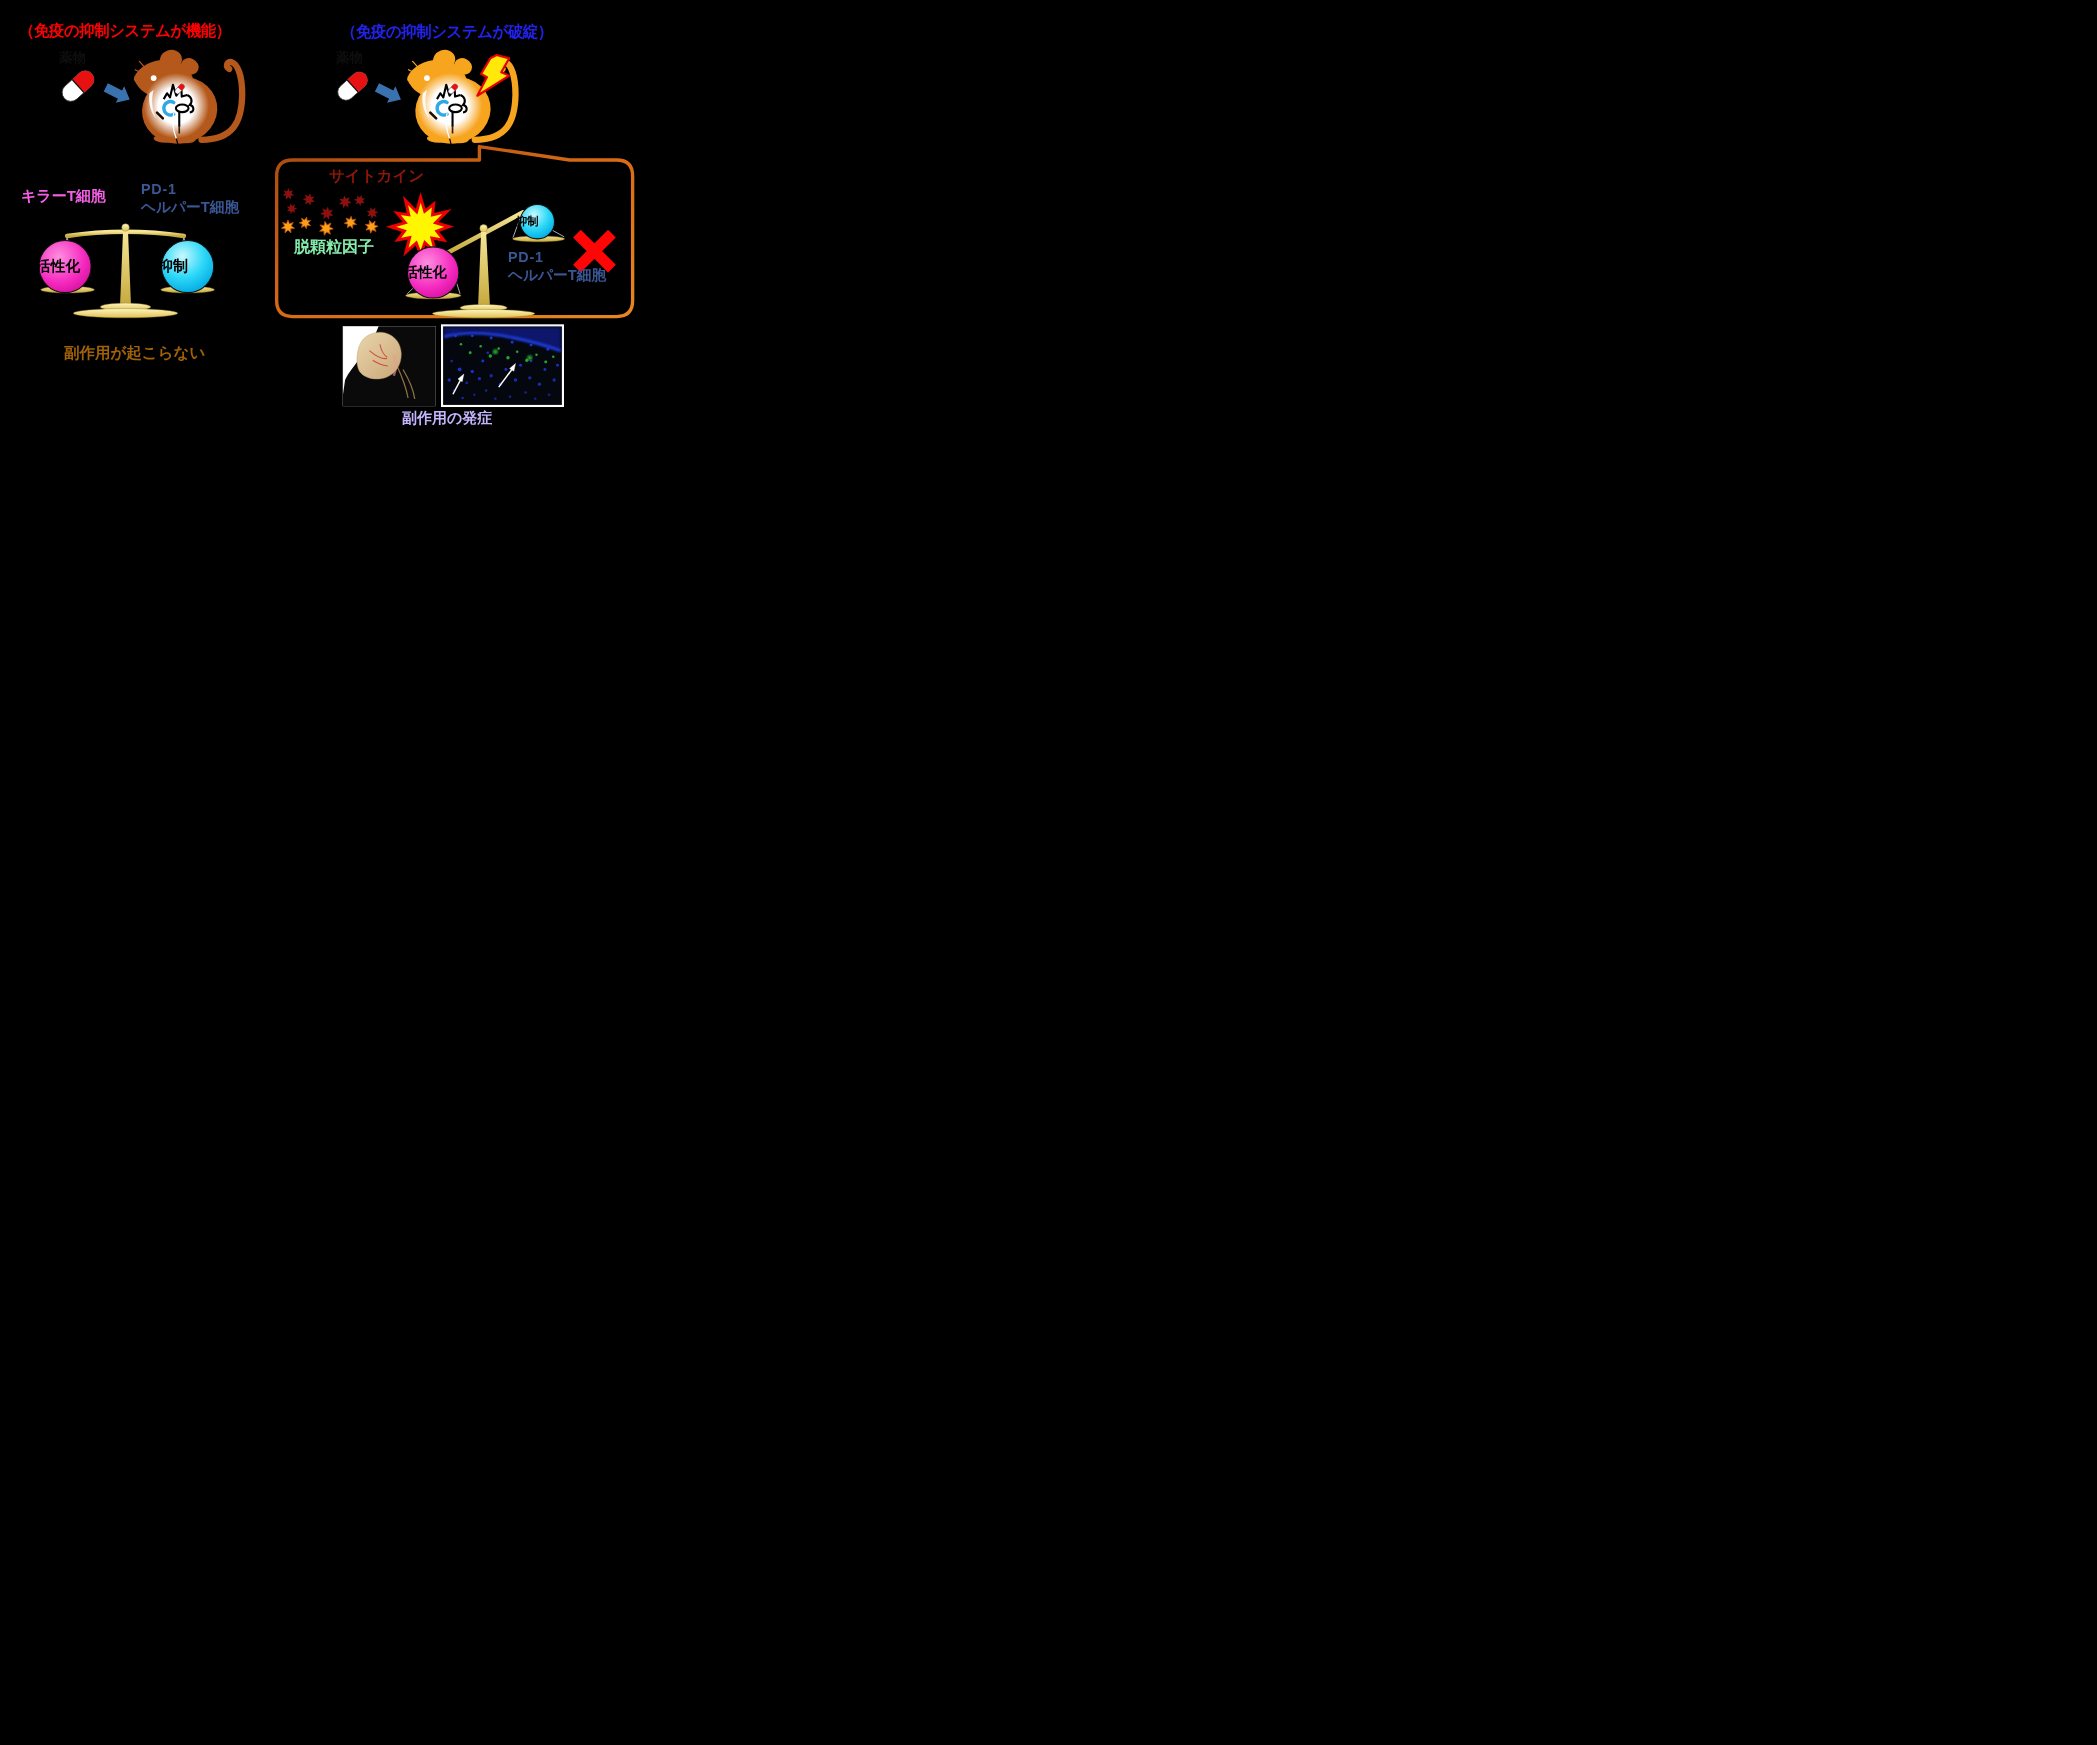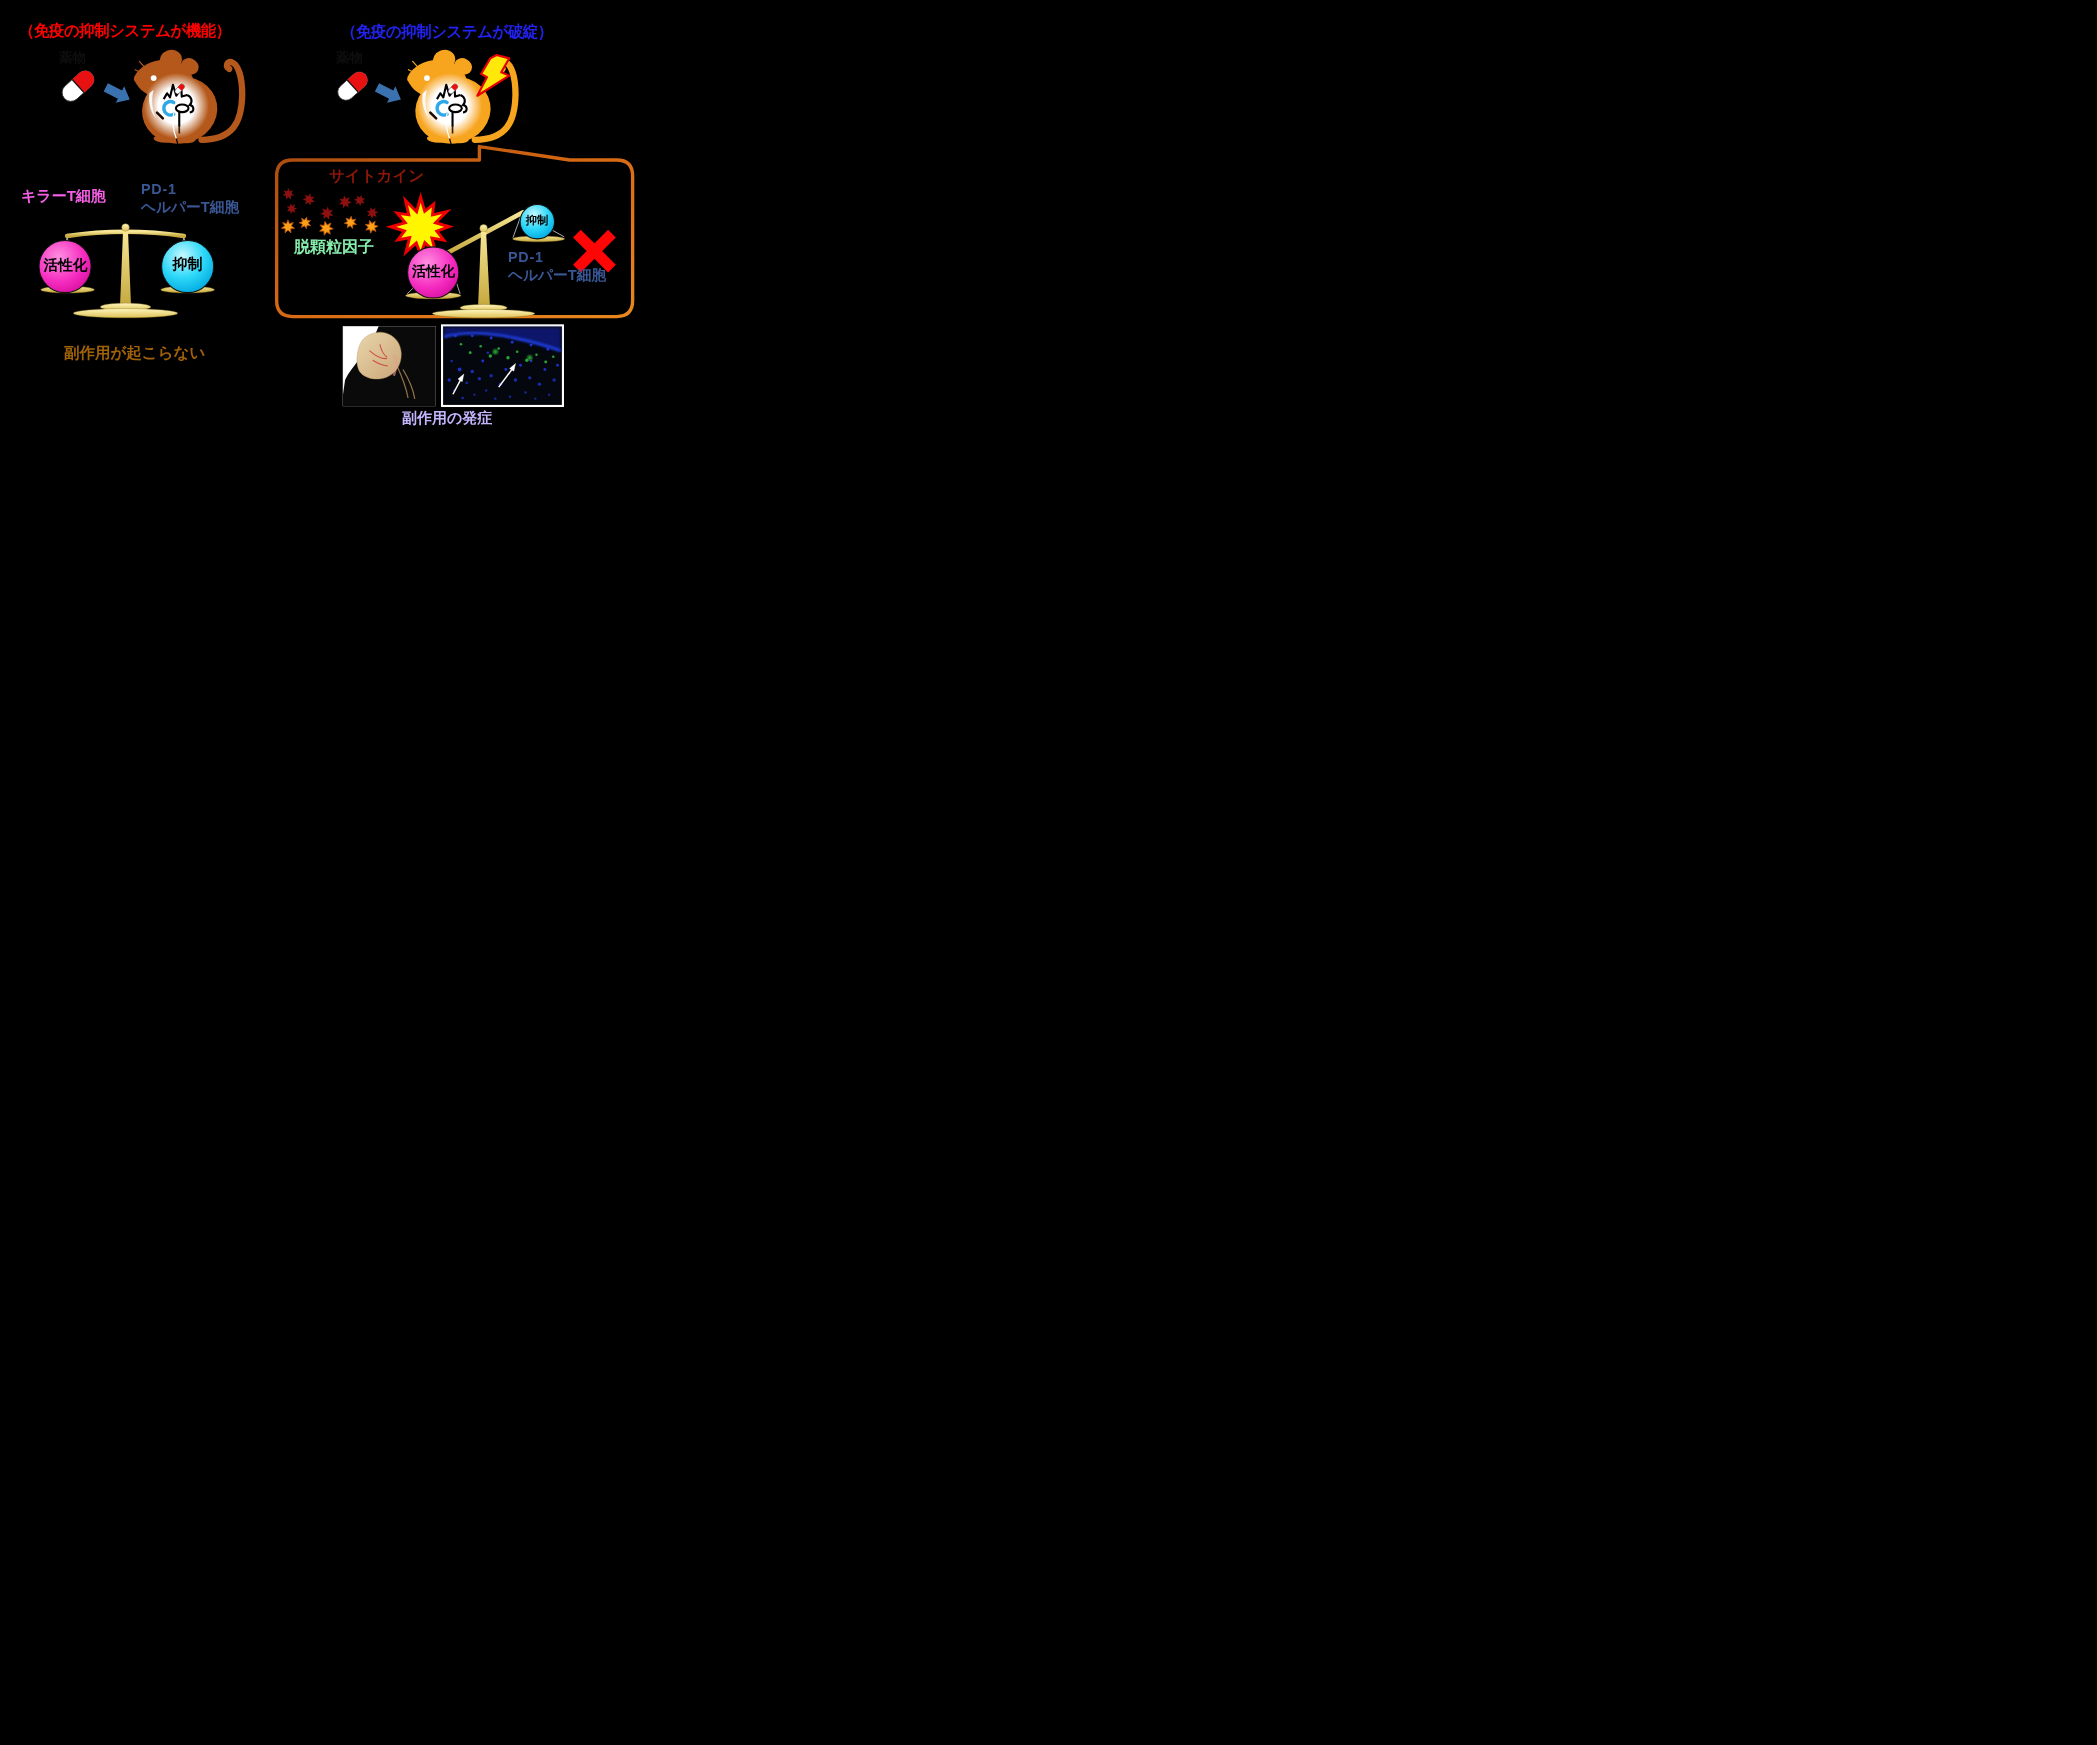--- a/index.html
+++ b/index.html
@@ -1,21 +1,21 @@
 <!DOCTYPE html>
 <html style="font-size:6.7px"><head>
 <meta charset="utf-8">
 <style>
   html,body{margin:0;padding:0;background:#000;}
   .stage{position:relative;width:649px;height:461px;background:#000;overflow:hidden;
          font-family:"Liberation Sans",sans-serif;}
   .stage svg{position:absolute;left:0;top:0;}
   .lbl{position:absolute;font-weight:bold;line-height:1;white-space:nowrap;transform-origin:left top;}
   .title{font-size:16px;letter-spacing:-0.4px;transform:scaleX(.96);}
-  .ball-lbl{text-align:center;color:#000;font-family:Liberation Mono, monospace;}
+  .ball-lbl{text-align:left;color:#000;}
 </style>
 </head>
 <body>
 
 <div class="stage">
 
 <svg width="649" height="461" viewBox="0 0 1546 1098">
   <defs>
     <radialGradient id="glowGrad">
       <stop offset="0%" stop-color="#FFFFFF"></stop>

